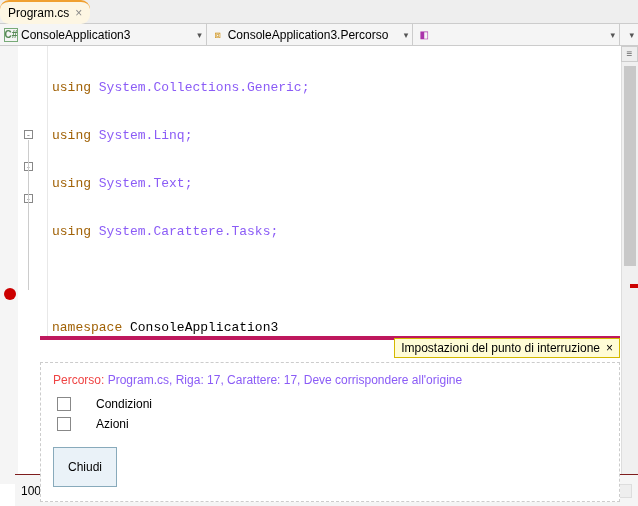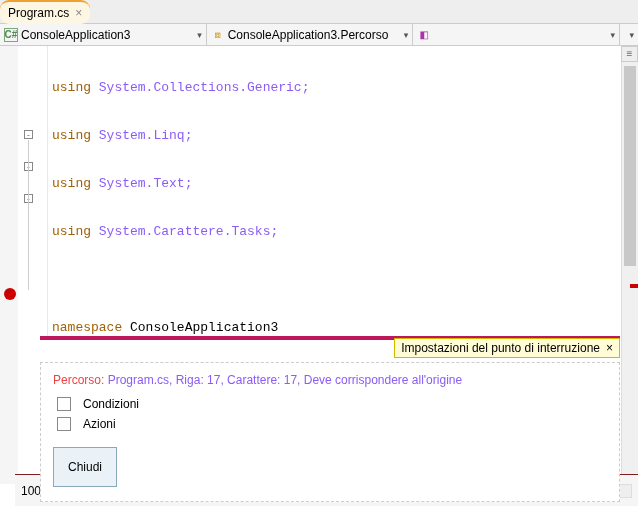--- a/index.html
+++ b/index.html
@@ -22,21 +22,21 @@
 .code-line { height: 16px; padding-left: 4px; }
 .kw { color: #a16207; }
 .type { color: #2b91af; }
 .ns { color: #8b5cf6; }
 .settings-panel { position: absolute; left: 40px; right: 18px; top: 312px; border-top: 4px solid #be185d; background: #fff; z-index: 5; font-family: "Segoe UI", sans-serif; font-size: 12px; margin-top: 24px; }
 .settings-title { position: absolute; right: 0; top: -2px; background: #fffcd6; border: 1px solid #d4b800; padding: 2px 6px; display: flex; align-items: center; gap: 6px; }
 .settings-body { margin-top: 22px; border: 1px dashed #ccc; padding: 10px 12px 14px; background: #fff; }
 .path-row { margin-bottom: 10px; }
 .path-row .lab { color: #ef4444; }
 .path-row .link { color: #8b5cf6; }
-.chk-row { display: flex; align-items: center; gap: 12px; margin: 6px 0 6px 4px; }
+.chk-row { display: flex; align-items: center; gap: 25px; margin: 6px 0 6px 4px; }
 .chk { width: 14px; height: 14px; border: 1px solid #888; background: #fff; }
 .btn { display: inline-block; border: 1px solid #8ab; background: #eaf2f8; padding: 12px 14px; margin-top: 10px; cursor: pointer; }
 .vscroll { position: absolute; right: 0; top: 46px; bottom: 22px; width: 17px; background: #f0f0f0; border-left: 1px solid #ddd; }
 .vthumb { position: absolute; left: 2px; right: 2px; top: 20px; height: 200px; background: #c8c8c8; }
 .vmark { position: absolute; right: 0; width: 8px; height: 4px; background: #c00; }
 .statusbar { position: absolute; bottom: 0; left: 15px; right: 0; height: 32px; background: #f5f5f5; border-top: 1px solid #7f1d1d; display: flex; align-items: center; font-family: "Segoe UI", sans-serif; font-size: 12px; padding: 0 6px; gap: 4px; }
 .statusbar .drop { font-size: 9px; color: #555; }
 .hscroll { flex: 1; height: 14px; background: #eee; border: 1px solid #ddd; margin-left: 8px; position: relative; }
 .hthumb { position: absolute; left: 14px; top: 1px; bottom: 1px; width: 60%; background: #ccc; }
 .split-btn { position:absolute; right:0; top:46px; width:17px; height:16px; background:#eee; border:1px solid #ccc; z-index:3; display:flex; align-items:center; justify-content:center; font-size:10px; color:#666;}

